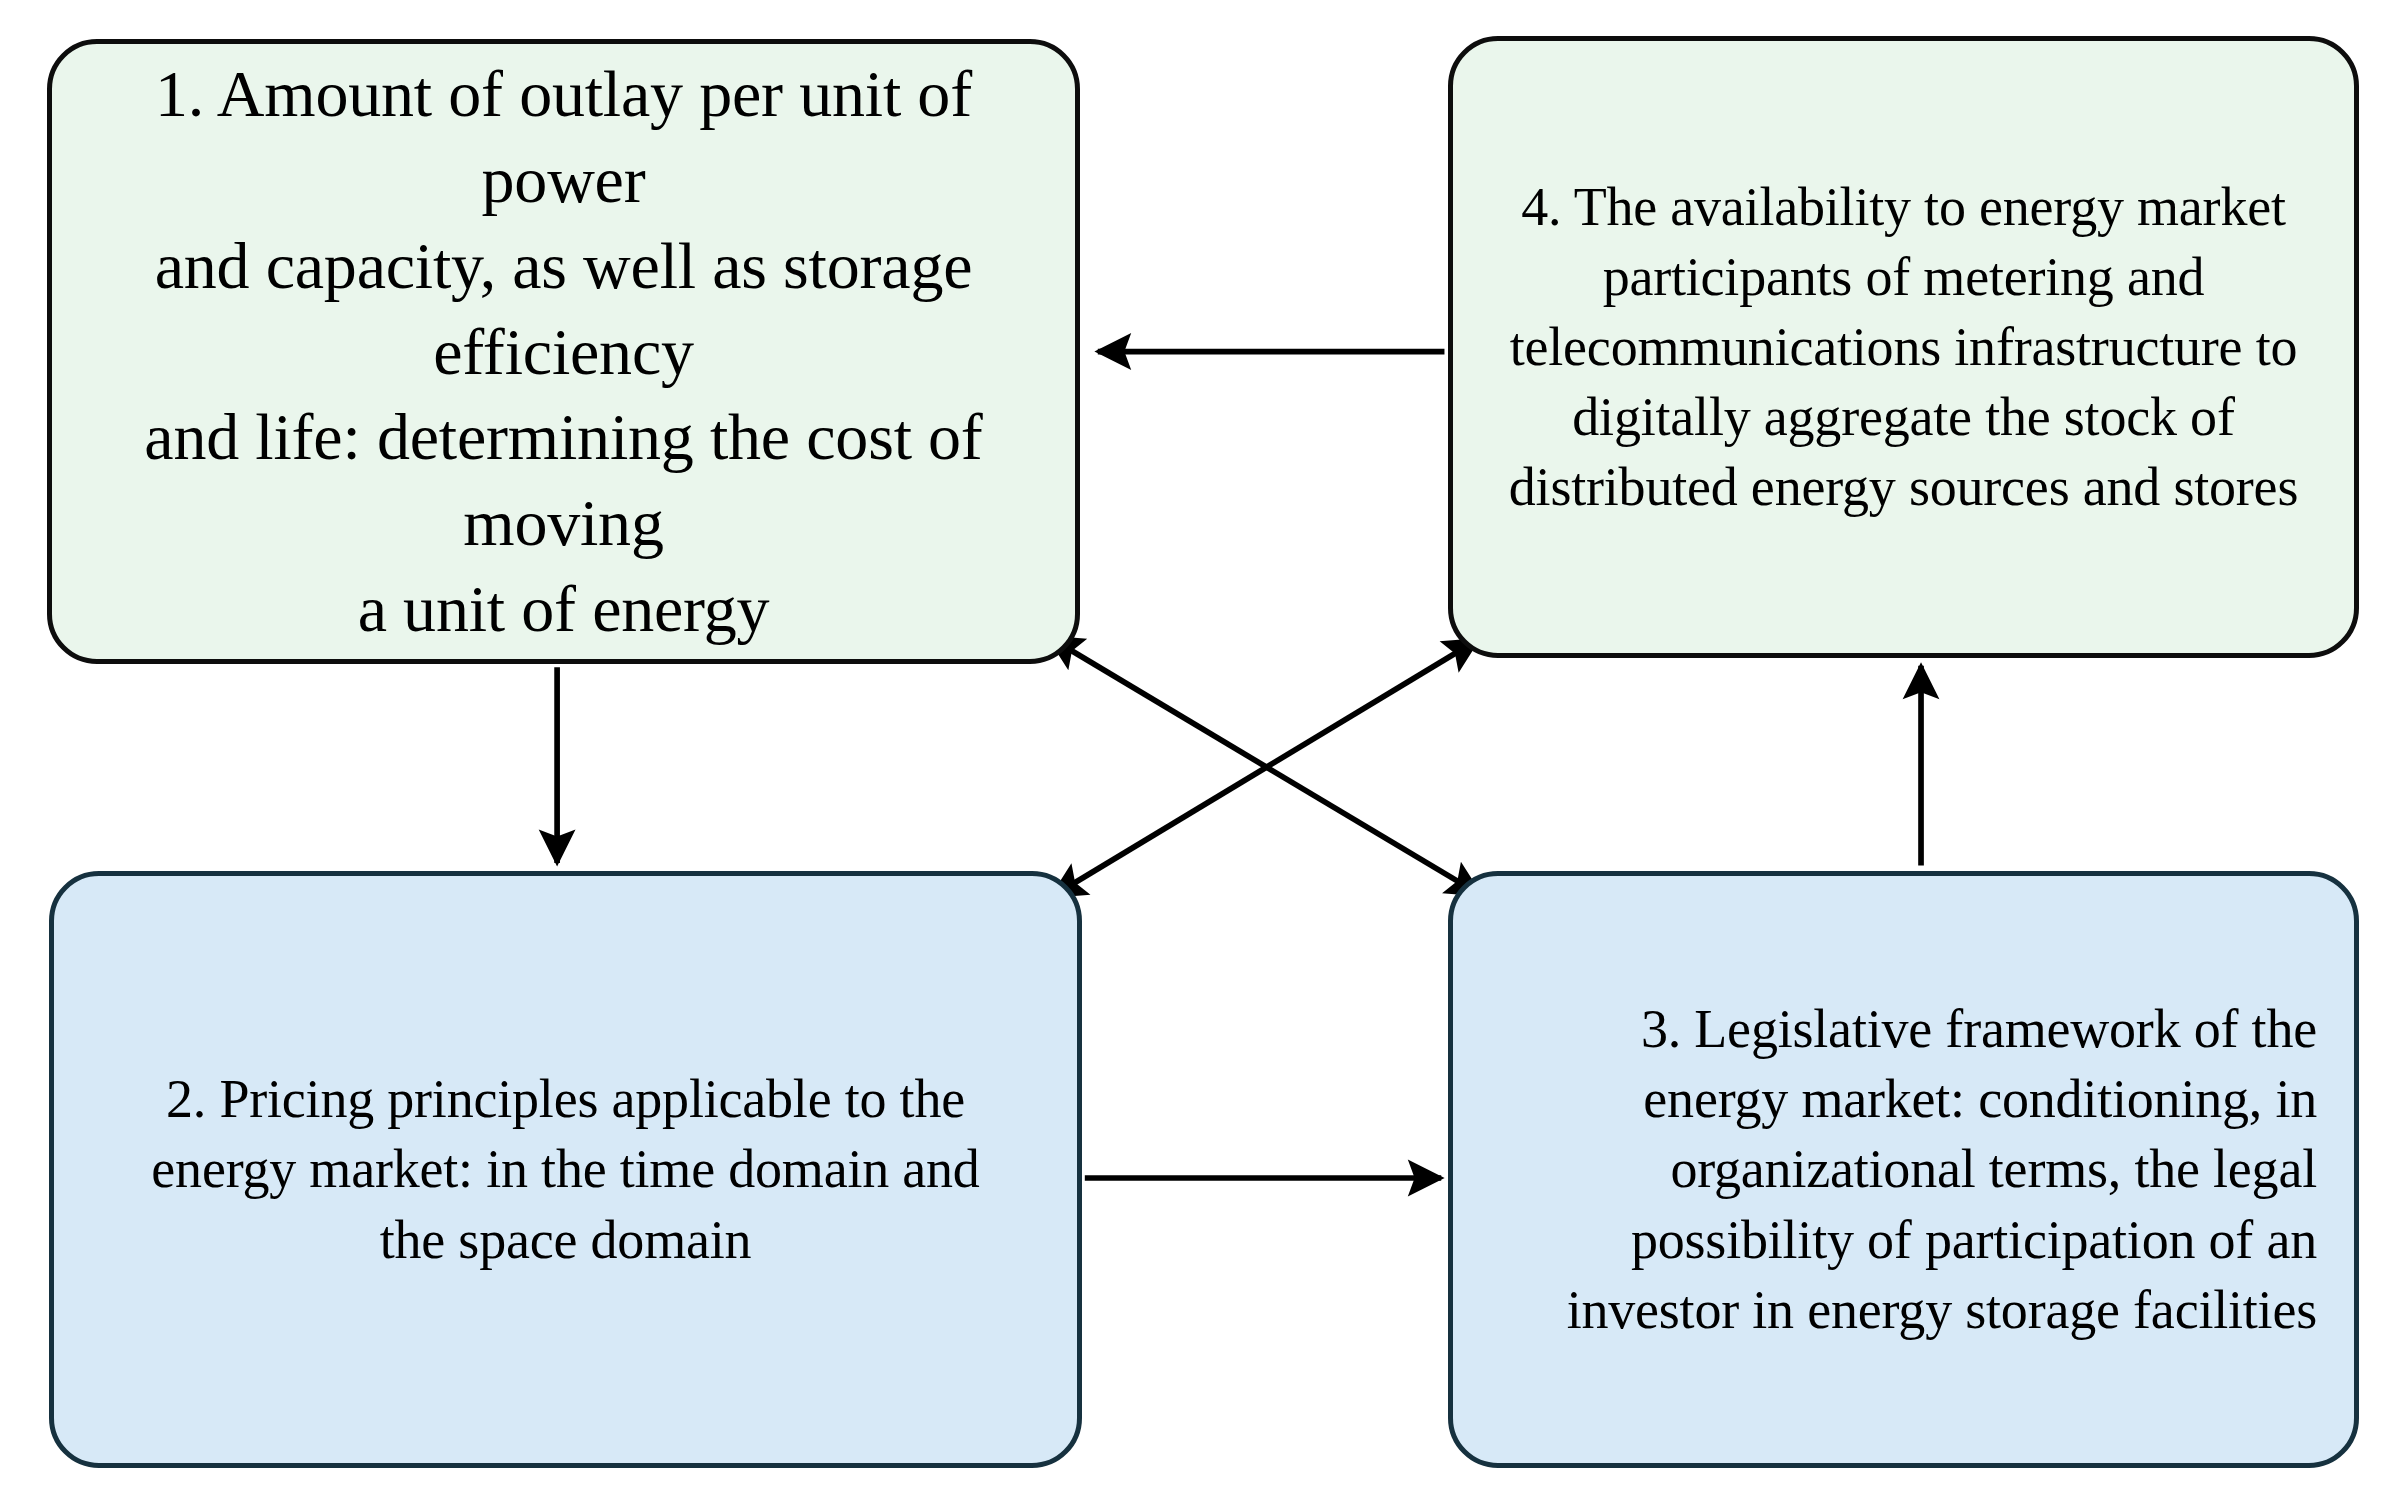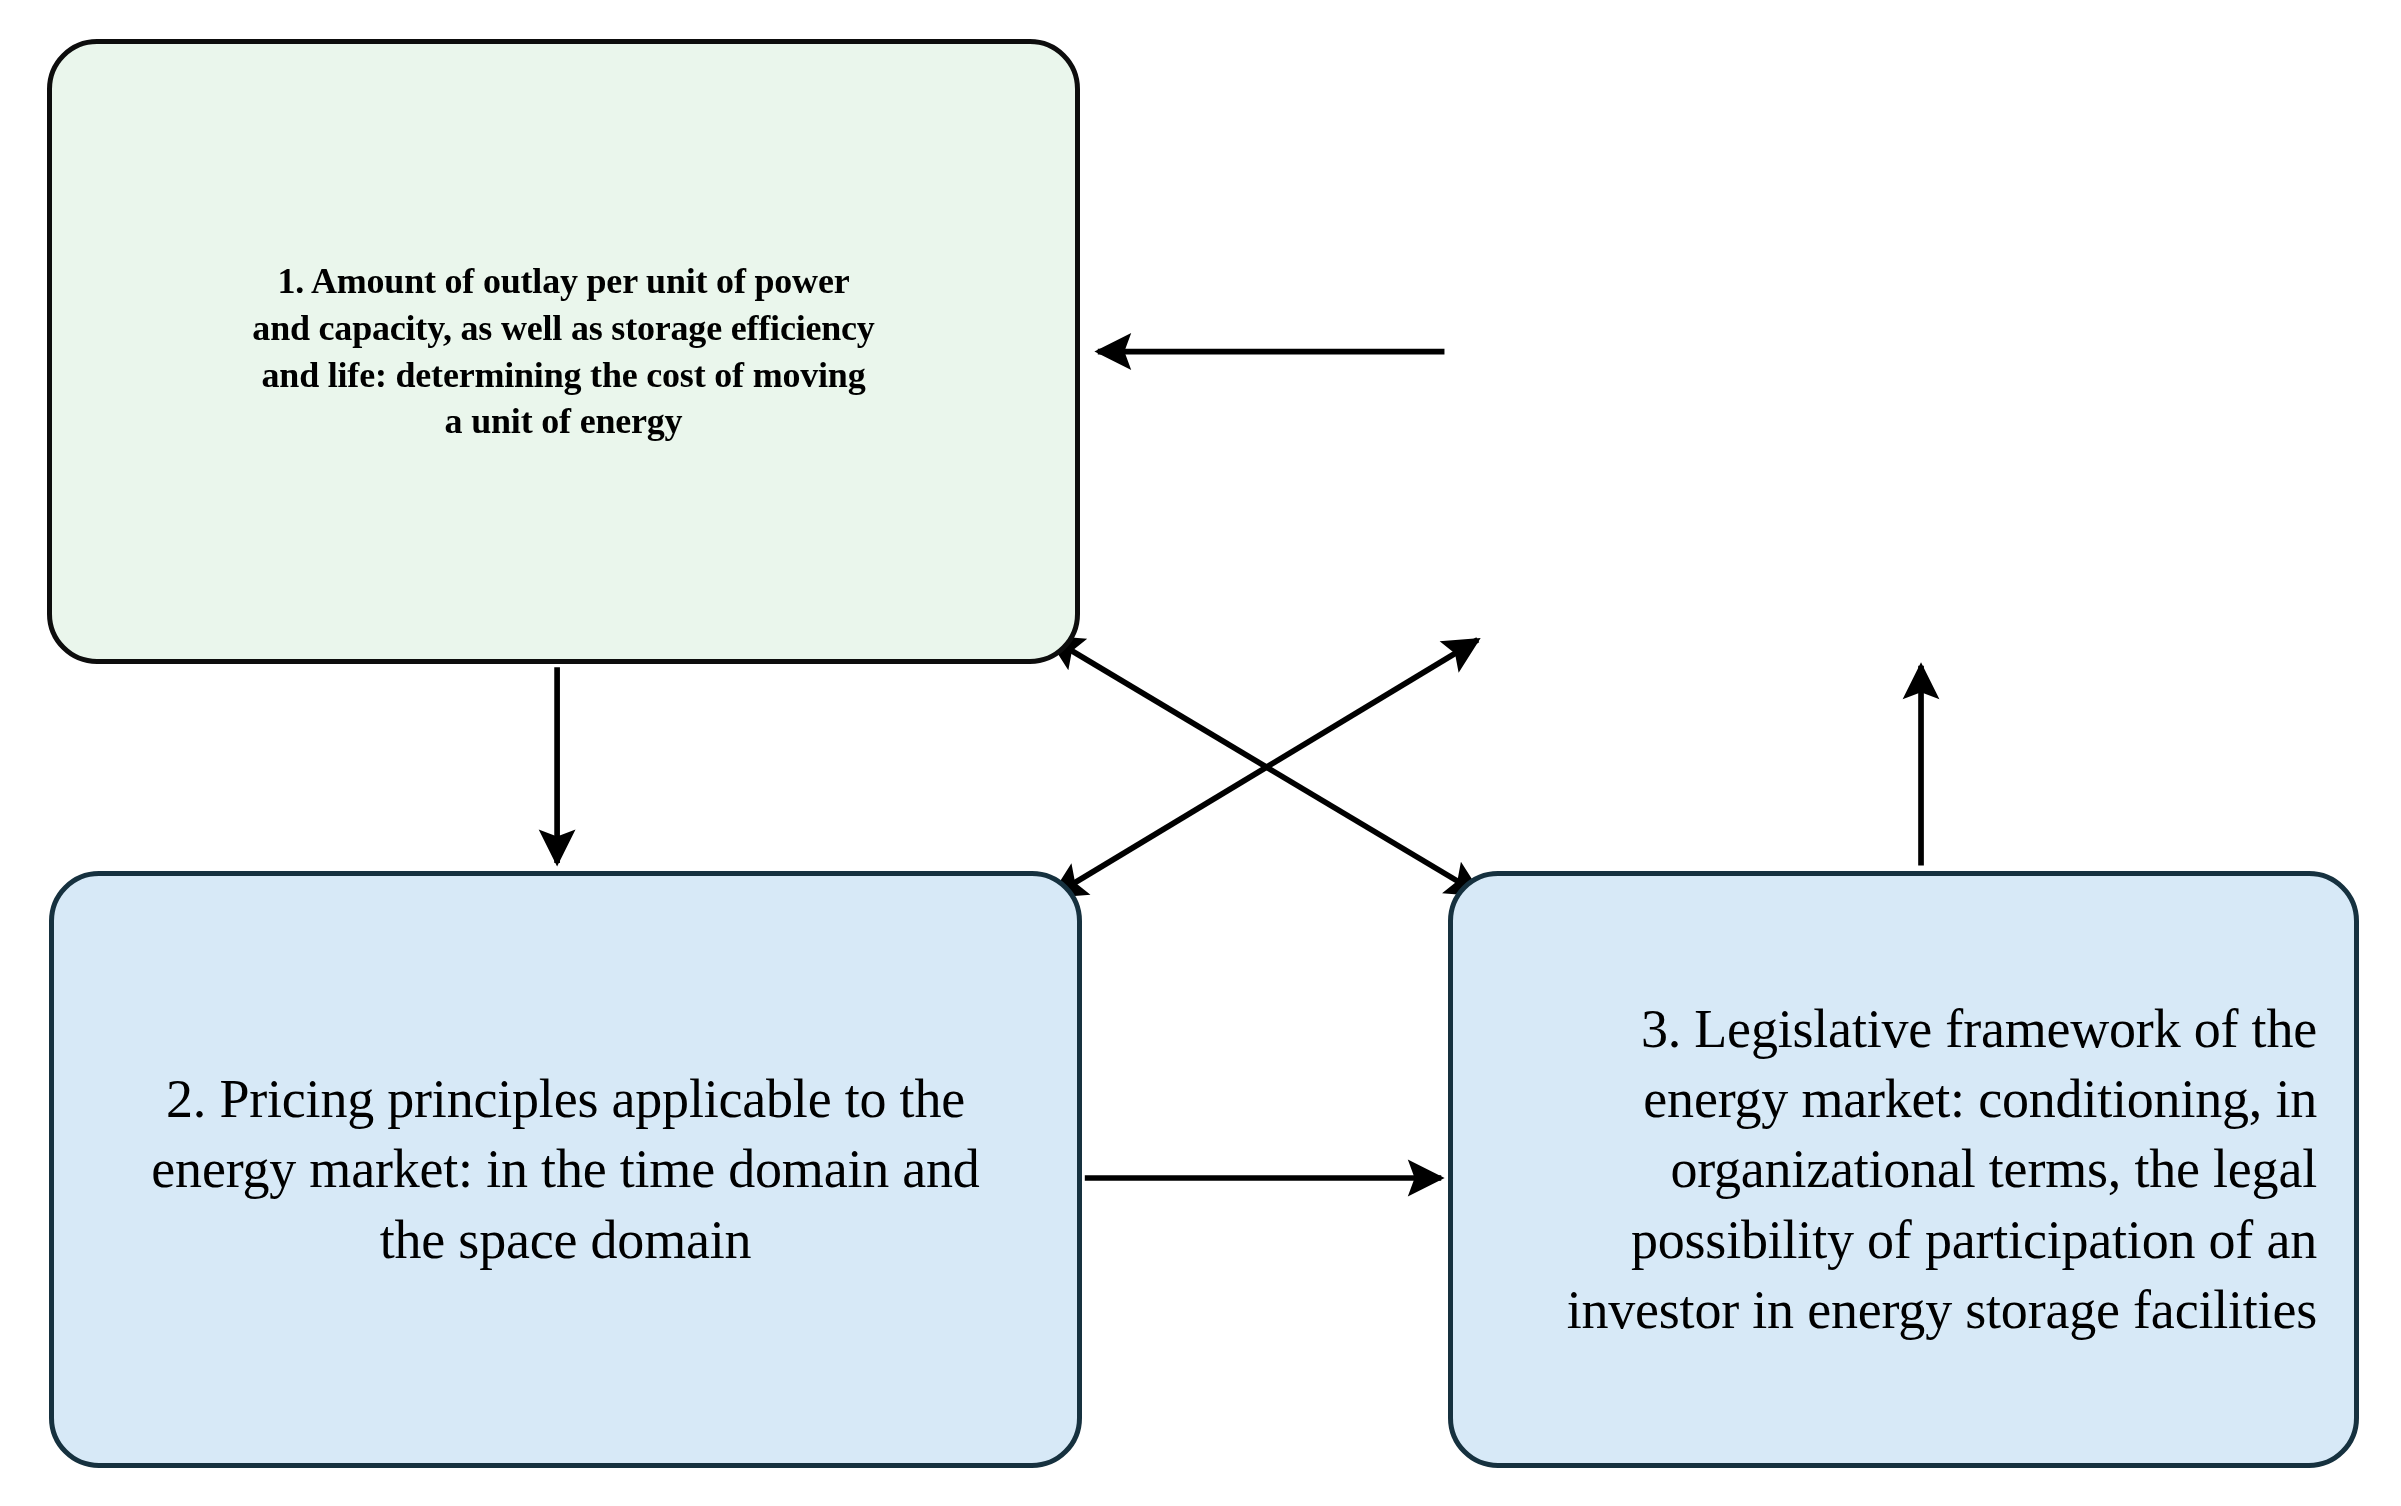--- a/index.html
+++ b/index.html
@@ -46,21 +46,21 @@
   }
   
   #node-1 {
     left: 47px;
     top: 39px;
     width: 1033px;
     height: 625px;
     background: #eaf6ec;
     border: 5.7px solid #0d0d0d;
   }
-  #node-1 .node-text { font-size: 36px; font-weight: bold; }
+  #node-1 .node-text { font-size: 66px; }
   
   #node-4 {
     left: 1448px;
     top: 36px;
     width: 911px;
     height: 622px;
     background: #eaf6ec;
     border: 5.7px solid #0d0d0d;
   }
   #node-4 .node-text { font-size: 54px; }
@@ -113,20 +113,27 @@
     <line x1="1296" y1="1104" x2="1820" y2="788" stroke="#000000" stroke-width="7" marker-start="url(#arrowStart)" marker-end="url(#arrowEnd)"></line>
   </svg>
 
   <div class="node" id="node-1">
     <span class="node-text">1. Amount of outlay per unit of power
 and capacity, as well as storage efficiency
 and life: determining the cost of moving
 a unit of energy</span>
   </div>
 
+  <div class="node" id="node-4">
+    <span class="node-text">4. The availability to energy market
+participants of metering and
+telecommunications infrastructure to
+digitally aggregate the stock of
+distributed energy sources and stores</span>
+  </div>
 
   <div class="node" id="node-2">
     <span class="node-text">2. Pricing principles applicable to the
 energy market: in the time domain and
 the space domain</span>
   </div>
 
   <div class="node" id="node-3">
     <span class="node-text">3. Legislative framework of the
 energy market: conditioning, in

